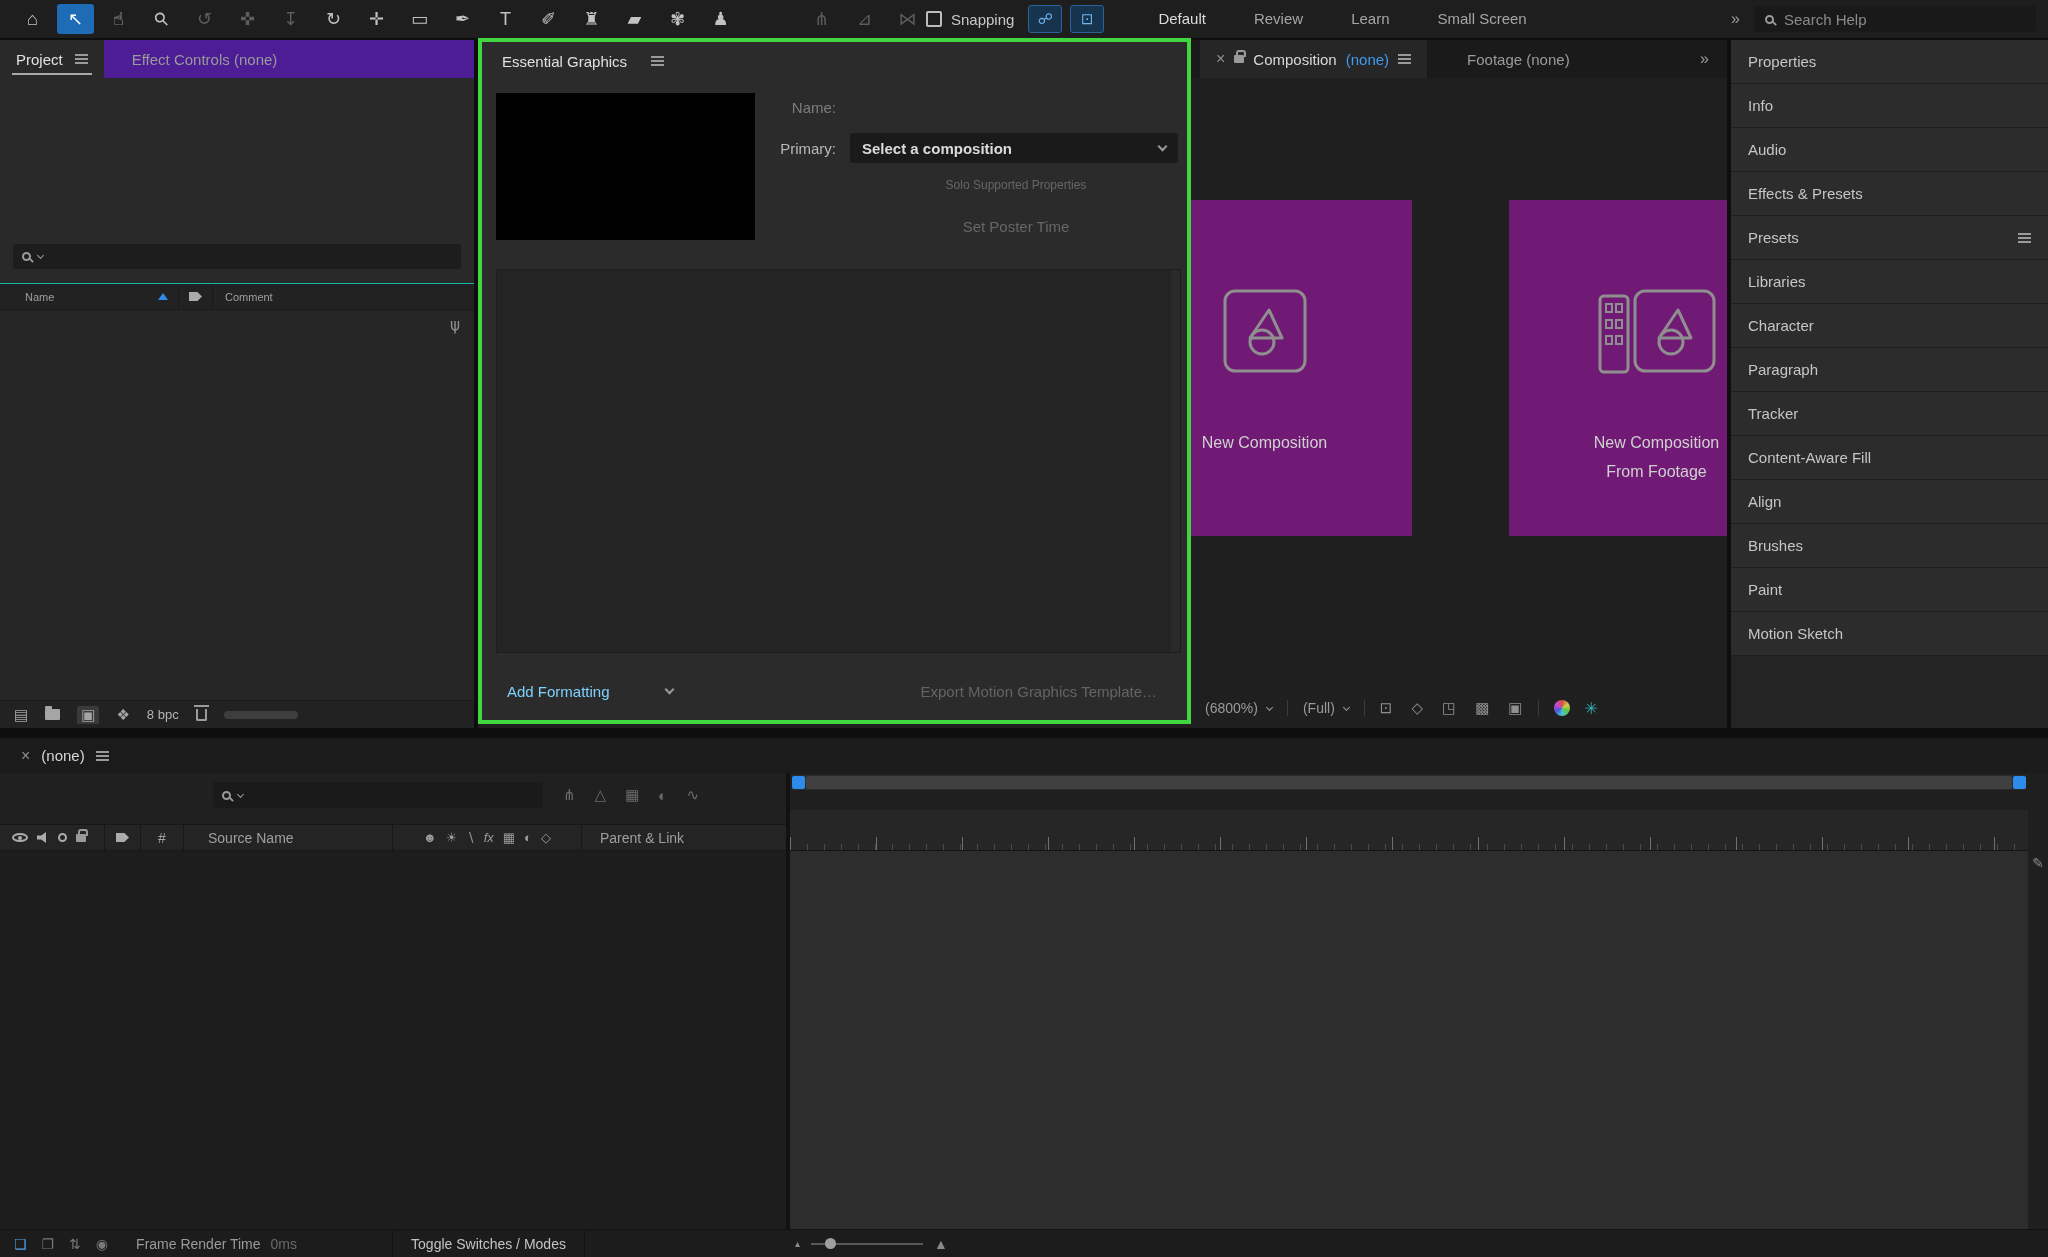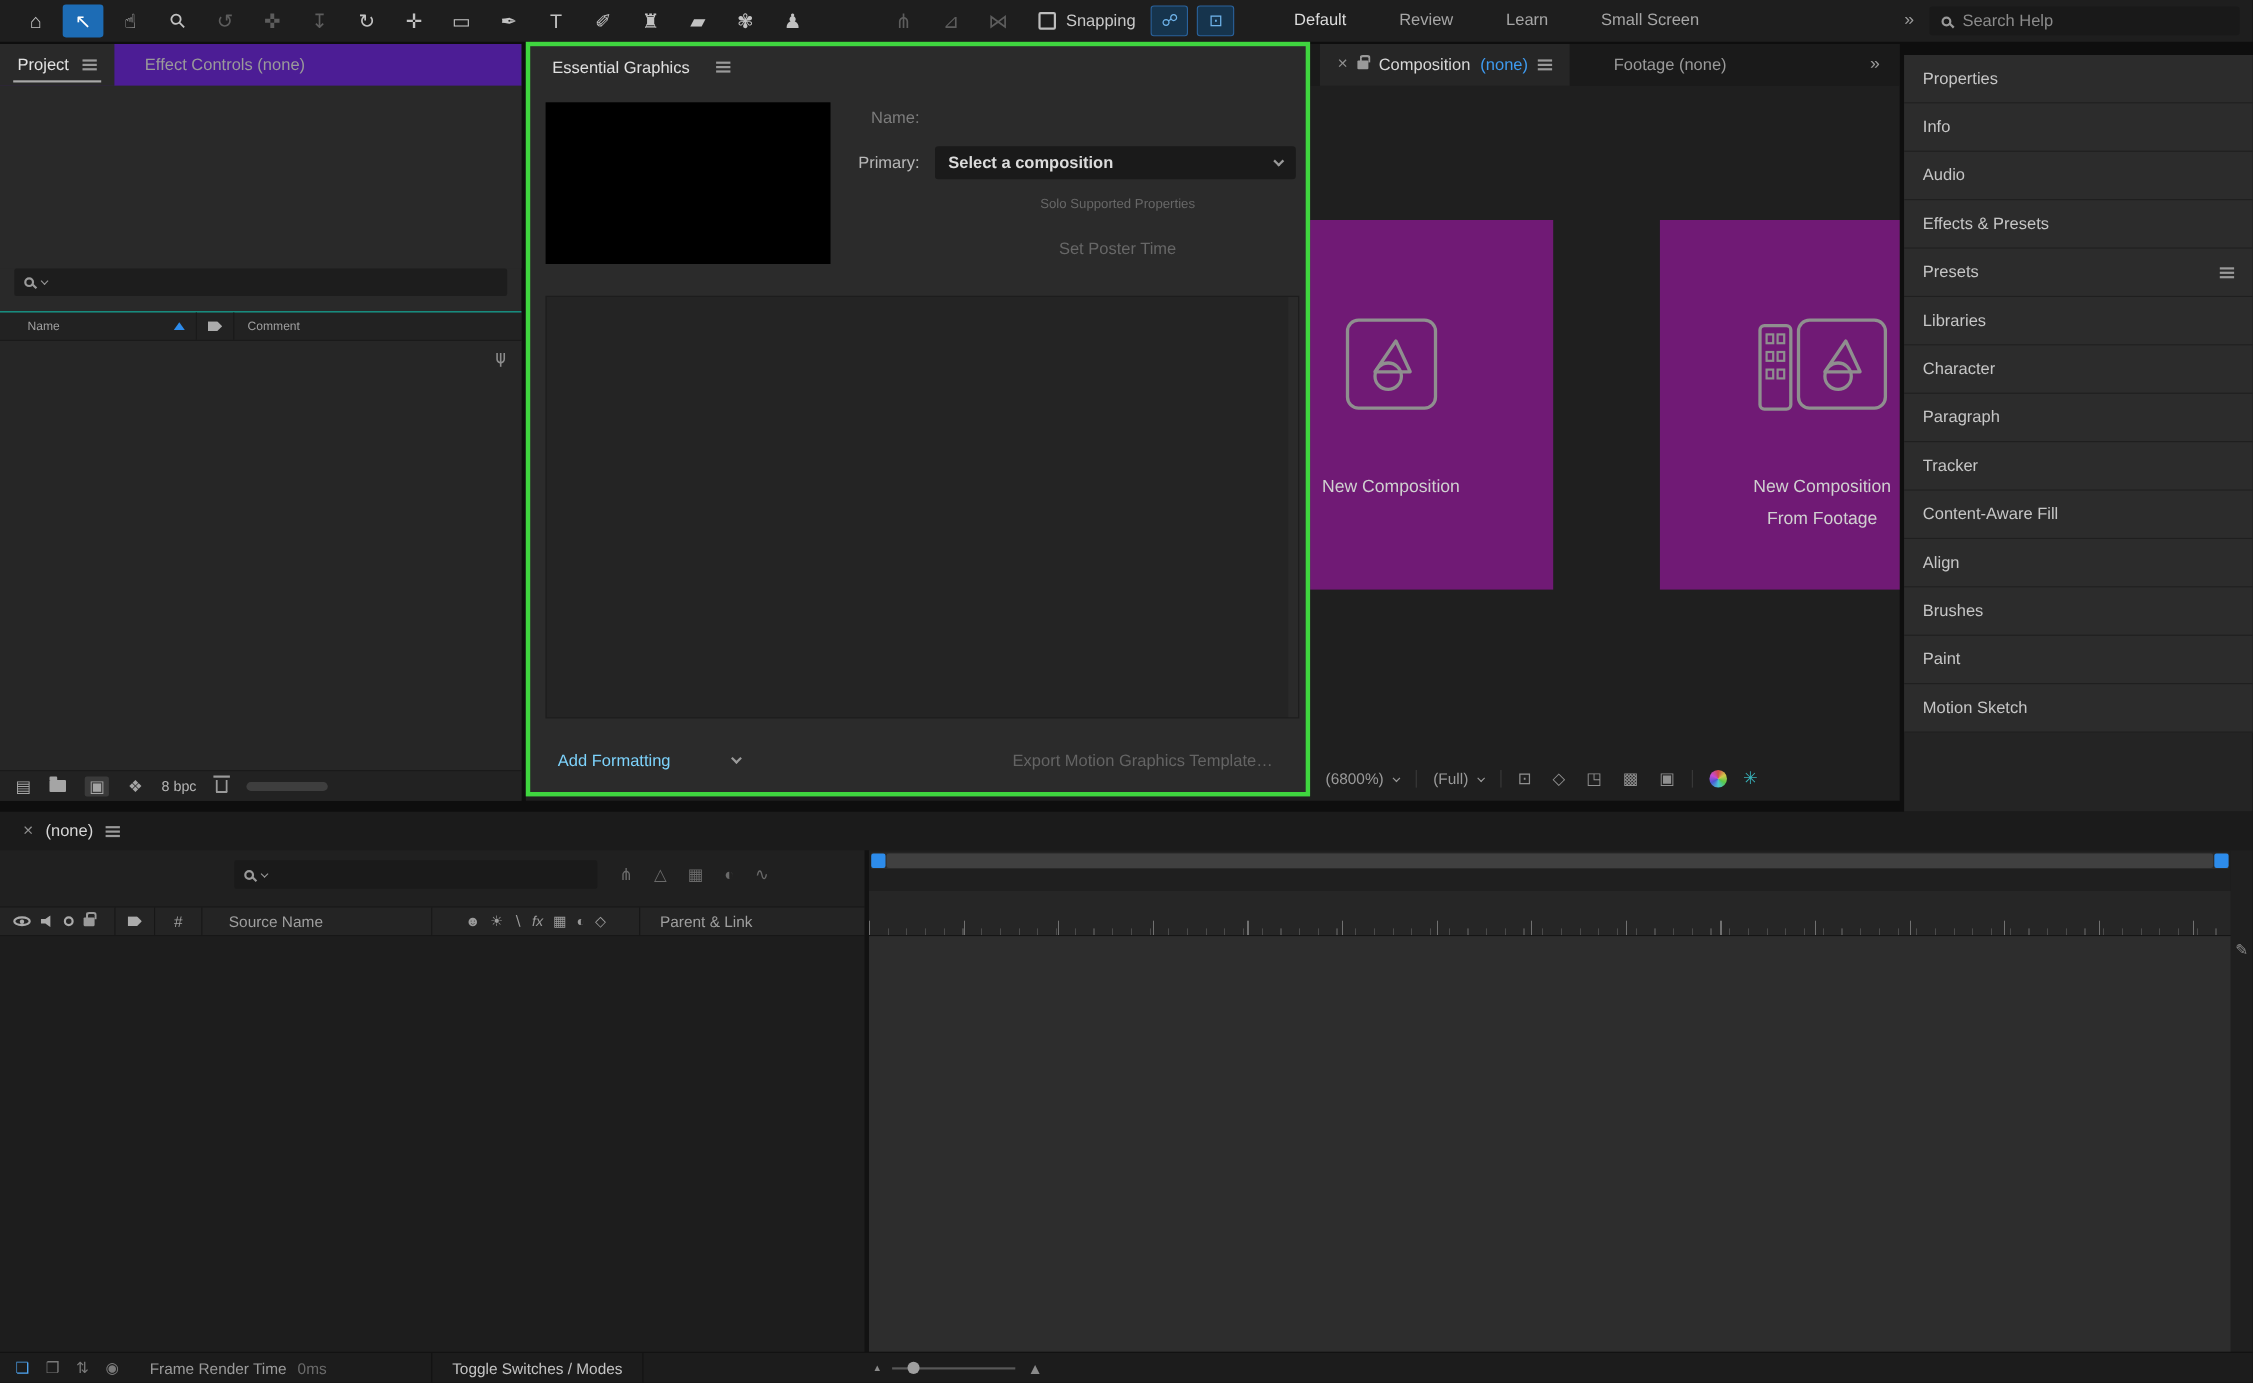--- a/index.html
+++ b/index.html
@@ -31,34 +31,34 @@
 
   
   #toolbar{position:absolute;left:0;top:0;width:2048px;height:38px;background:#1e1e1e;display:flex;align-items:center;padding:0 12px 0 14px;}
   #tool-strip{display:flex;align-items:center;gap:6px;}
   .tool{width:37px;height:30px;display:flex;align-items:center;justify-content:center;font-size:18px;color:#c2c2c2;border-radius:3px;flex:none;}
   .tool.active{background:#1d6cb5;color:#ffffff;}
   .tool.dim{color:#5d5d5d;}
   .tool.blue{color:#6fb3ea;background:#16344d;border:1px solid #2a629c;width:34px;height:28px;font-size:15px;}
   .tool.rot{transform:rotate(-45deg);}
   .tool.gap-left{margin-left:58px;}
-  .snap-group{display:flex;align-items:center;gap:9px;margin-left:18px;}
+  .snap-group{display:flex;align-items:center;gap:9px;}
   .cb{width:16px;height:16px;border:2px solid #bdbdbd;border-radius:2px;flex:none;}
   .snap-label{font-size:15px;color:#c8c8c8;}
   #snap-toggles{display:flex;gap:8px;margin-left:14px;}
   #workspaces{display:flex;margin-left:30px;}
   .ws{padding:0 24px;font-size:15px;color:#a6a6a6;line-height:38px;white-space:nowrap;}
   .ws.active{color:#dcdcdc;}
   .ws-chevron{margin-left:auto;color:#9a9a9a;font-size:16px;padding:0 14px;}
   .help-search{width:282px;height:26px;background:#191919;border-radius:3px;display:flex;align-items:center;gap:10px;padding:0 11px;color:#8b8b8b;font-size:15px;flex:none;}
 
   
   #project{position:absolute;left:0;top:40px;width:474px;height:688px;background:#292929;}
   #comp{position:absolute;left:478px;top:40px;width:1249px;height:688px;background:#1f1f1f;overflow:hidden;}
-  #dock{position:absolute;left:1731px;top:40px;width:317px;height:688px;background:#242424;margin-top:10px;}
+  #dock{position:absolute;left:1731px;top:40px;width:317px;height:688px;background:#242424;}
   #eg{position:absolute;left:478px;top:38px;width:713px;height:686px;background:#2b2b2b;border:4px solid #3fd63f;z-index:6;}
   #timeline{position:absolute;left:0;top:738px;width:2048px;height:519px;background:#1d1d1d;}
 
   
   .tabbar{height:38px;background:#4c1d95;display:flex;align-items:center;}
   .tab-active{height:38px;background:#292929;display:flex;align-items:center;gap:12px;padding:0 16px;position:relative;color:#e2e2e2;}
   .tab-active::after{content:"";position:absolute;left:12px;right:12px;bottom:3px;height:2px;background:#a8a8a8;}
   .tab-idle{padding:0 28px;color:#9a9a9a;font-size:15px;white-space:nowrap;}
   .p-preview{position:absolute;left:0;top:38px;width:474px;height:166px;background:#292929;}
   .p-search{position:absolute;left:13px;top:204px;width:448px;height:25px;background:#1d1d1d;border-radius:2px;display:flex;align-items:center;gap:7px;padding:0 9px;}

